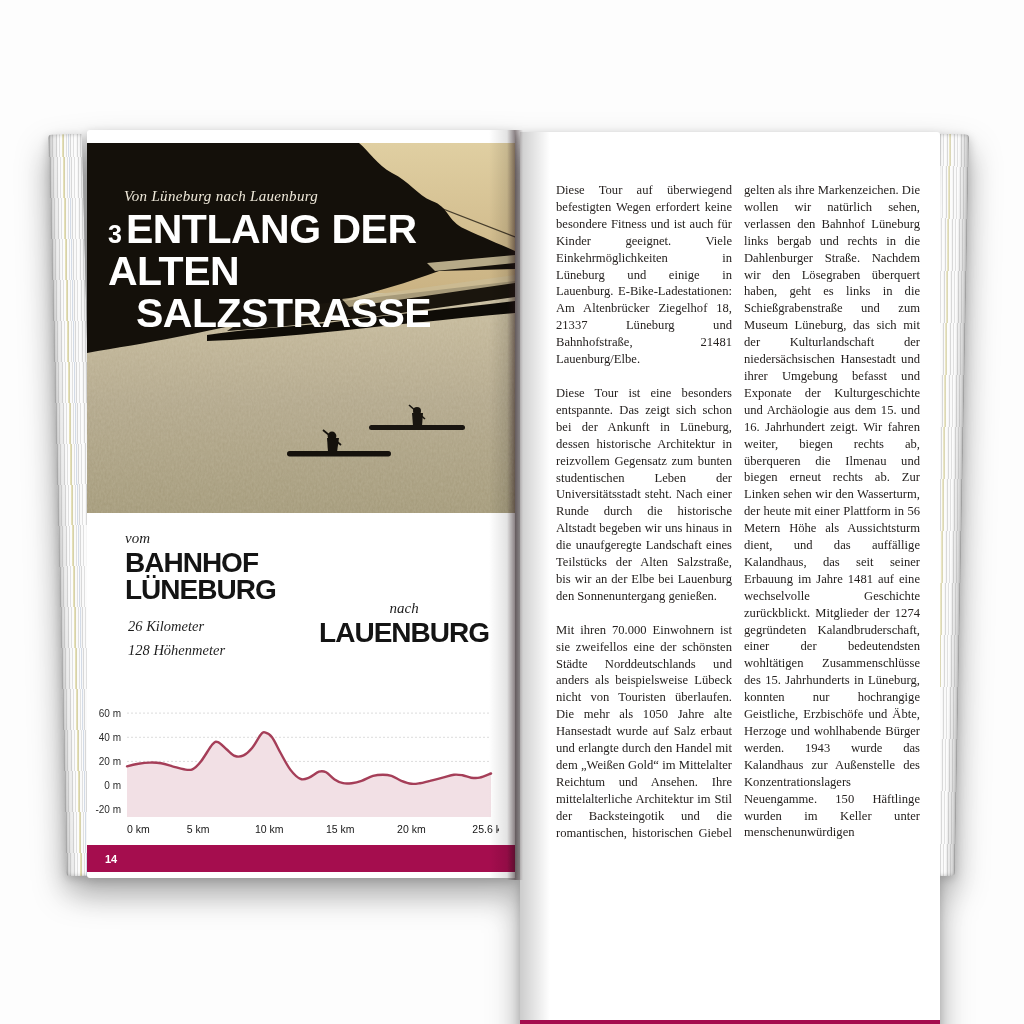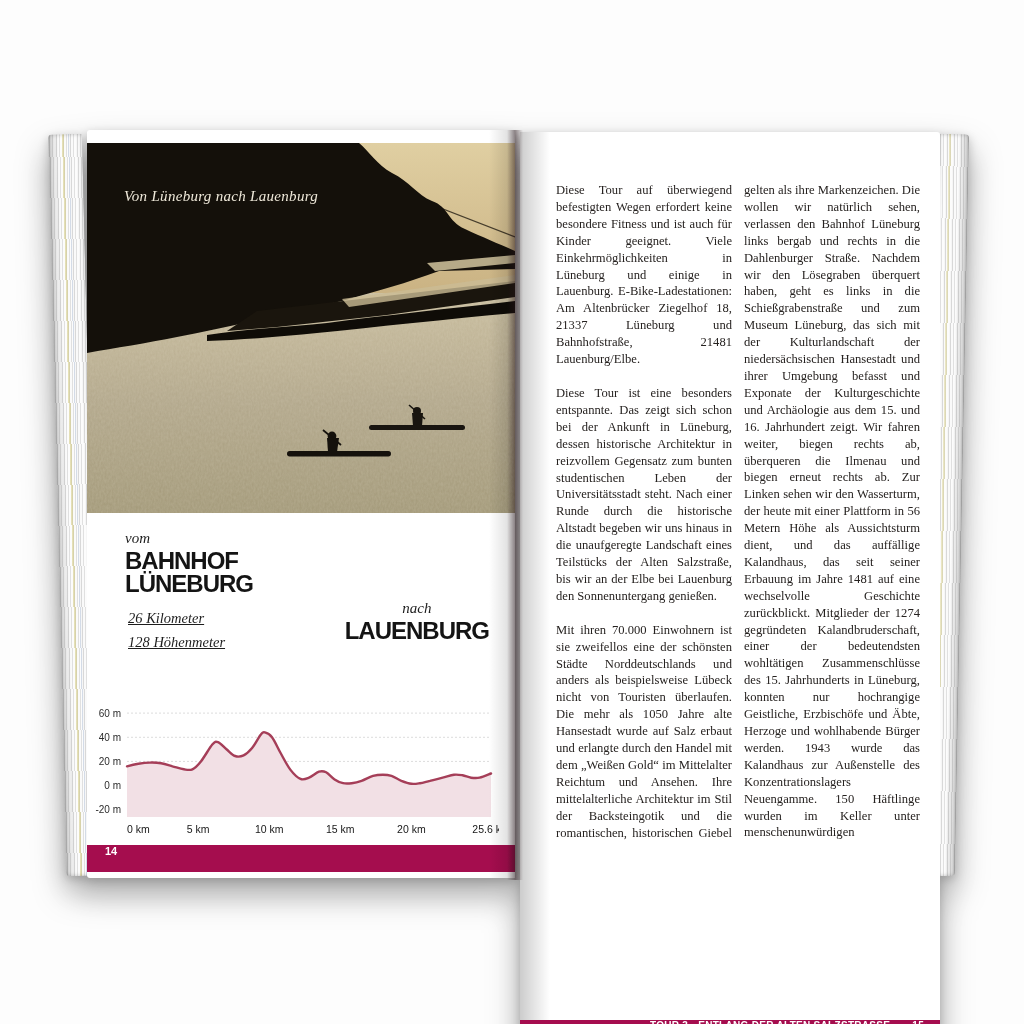--- a/index.html
+++ b/index.html
@@ -37,30 +37,30 @@
   .kicker{position:absolute;left:37px;top:46px;color:#efe9da;
       font:italic 15px/1 "Liberation Serif",serif;letter-spacing:.3px;}
   .title{position:absolute;left:21px;top:66px;margin:0;color:#fff;
       font-family:"Liberation Sans",sans-serif;font-weight:bold;
       font-size:41px;line-height:1.02;letter-spacing:-.5px;}
   .tour-num{font-size:25px;letter-spacing:0;margin-right:4px;}
   .t2{margin-left:28px;}
   .tourhead{position:relative;padding:16px 28px 0 38px;height:158px;}
   .lbl{font:italic 15px/1.3 "Liberation Serif",serif;color:#1d1d1d;}
   .big{font-family:"Liberation Sans",sans-serif;font-weight:bold;color:#141414;
-       font-size:24px;line-height:.97;letter-spacing:-1px;}
-  .stats{margin:12px 0 0 3px;font:italic 14.5px/1.65 "Liberation Serif",serif;color:#1d1d1d;text-decoration:underline;}
+       font-size:28px;line-height:.97;letter-spacing:-1px;}
+  .stats{margin:12px 0 0 3px;font:italic 14.5px/1.65 "Liberation Serif",serif;color:#1d1d1d;}
   .to{position:absolute;right:26px;top:86px;text-align:center;}
   .chart{display:block;margin:6px 10px 0 4px;width:408px;height:150px;}
   .tick{font:10px "Liberation Sans",sans-serif;fill:#2c2c2c;}
   .xtick{font:10.5px "Liberation Sans",sans-serif;fill:#161616;}
 
   .bar{position:absolute;left:0;right:0;bottom:6px;height:27px;background:var(--accent,#a50d4e);
        color:#fff;font-family:"Liberation Sans",sans-serif;font-weight:bold;font-size:11px;
-       display:flex;}
+       display:flex;align-items:center;}
   .bar-left{padding-left:18px;}
   .bar-right{justify-content:flex-end;padding-right:16px;font-size:10px;letter-spacing:.3px;}
   .bar-right .sep{width:10px;}
   .bar-right .pn{margin-left:22px;}
 
   
   .cols{position:absolute;left:36px;top:50px;width:364px;height:666px;
       column-count:2;column-gap:12px;column-fill:auto;overflow:hidden;
       font-size:12.6px;line-height:16.9px;text-align:justify;color:#262220;
       hyphens:auto;-webkit-hyphens:auto;}
@@ -110,20 +110,21 @@
             <line x1="322" y1="262" x2="338" y2="276" stroke="#191510" stroke-width="1.6"></line>
           </g>
           <g fill="#15110c">
             <rect x="200" y="308" width="104" height="5.5" rx="2.7"></rect>
             <circle cx="245" cy="293" r="4.4"></circle>
             <path d="M240,295 L252,295 L250,309 L241,309 Z"></path>
             <line x1="236" y1="287" x2="254" y2="302" stroke="#15110c" stroke-width="1.7"></line>
           </g>
         </svg>
         <div class="kicker">Von Lüneburg nach Lauenburg</div>
+        <h1 class="title"><span class="tour-num">3</span><span>ENTLANG DER ALTEN</span><br><span class="t2">SALZSTRASSE</span></h1>
       </div>
 
       <div class="tourhead">
         <div class="from">
           <div class="lbl">vom</div>
           <div class="big"><span>BAHNHOF</span><br><span>LÜNEBURG</span></div>
           <div class="stats">
             <div>26 Kilometer</div>
             <div>128 Höhenmeter</div>
           </div>

